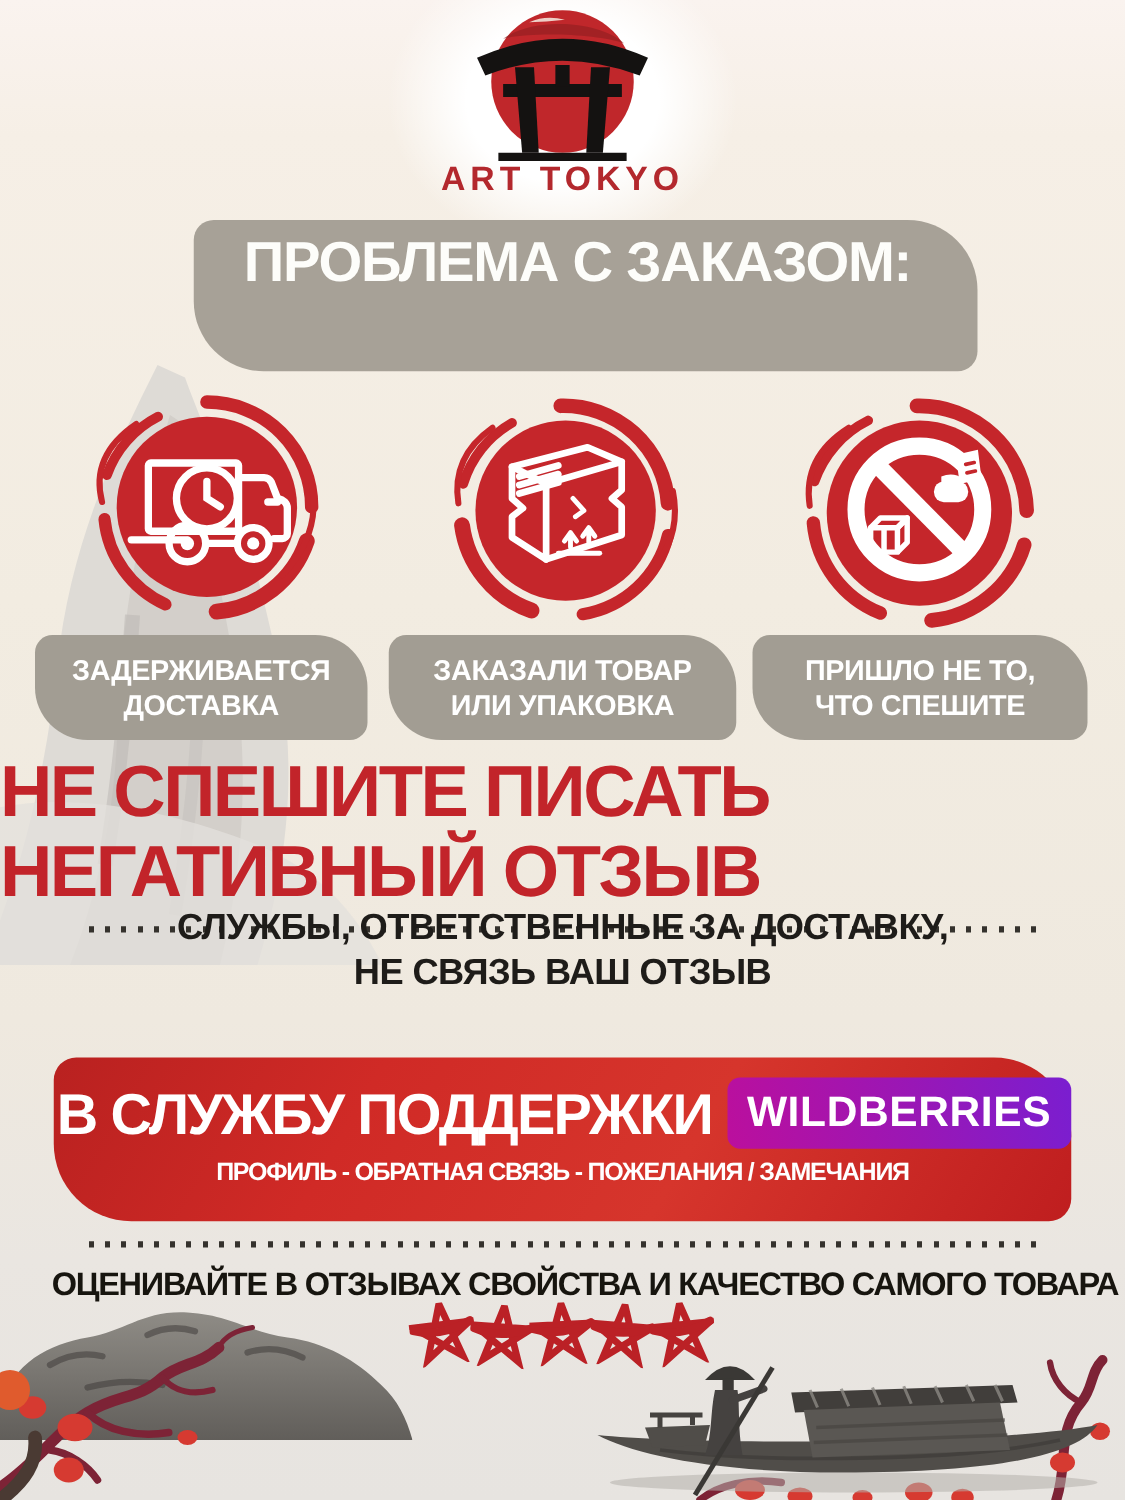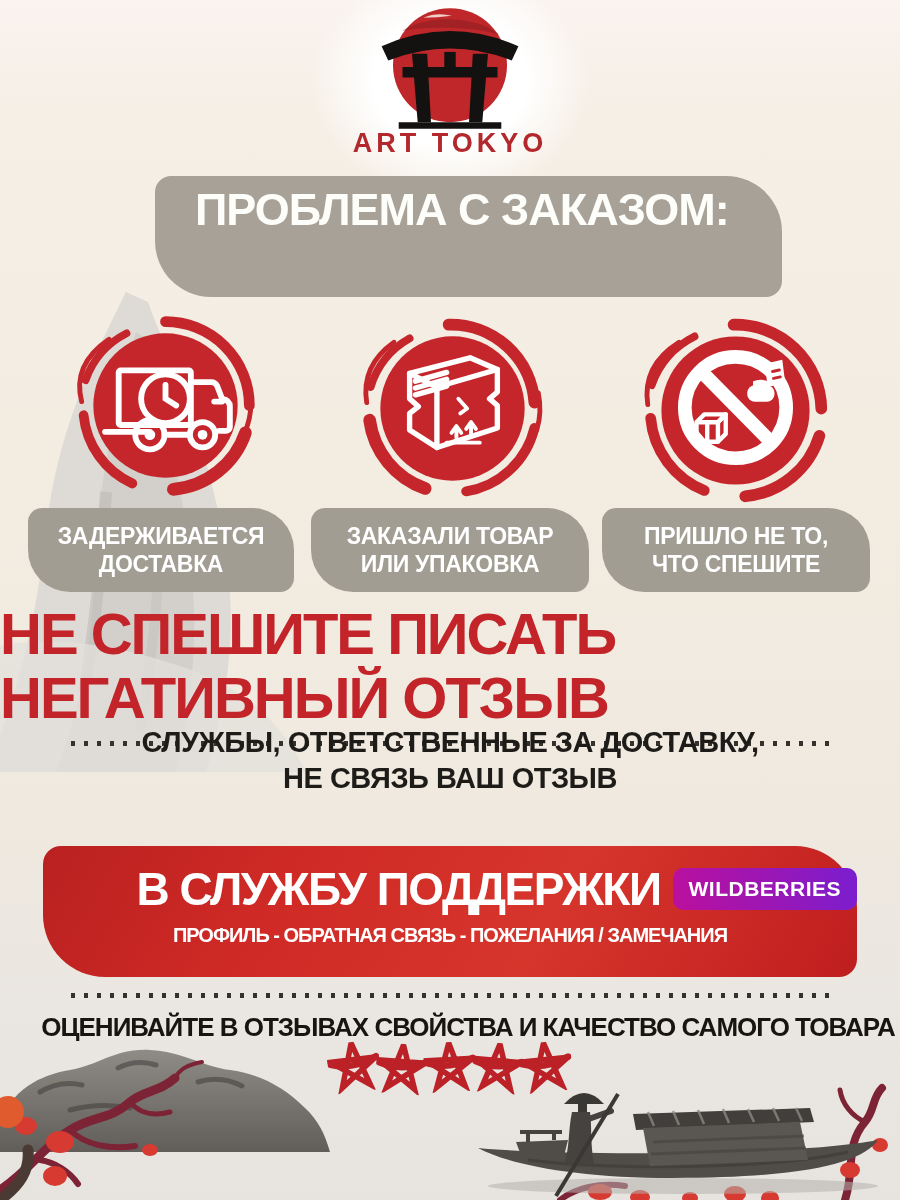--- a/index.html
+++ b/index.html
@@ -59,21 +59,21 @@
     color:#1e1c19;font-size:29px;font-weight:700;letter-spacing:-0.5px;line-height:36px;}
 
   
   .banner{position:absolute;left:43px;top:846px;width:814px;height:131px;z-index:2;
     background:linear-gradient(120deg,#b92120 0%,#d02a26 30%,#d6352c 62%,#bf1e1f 100%);
     border-radius:18px 62px 18px 62px;padding-top:16px;}
   .banner-row{display:flex;align-items:center;justify-content:flex-end;gap:12px;}
   .banner-title{color:#ffffff;font-size:46px;font-weight:700;letter-spacing:-1.5px;}
   .wb-badge{display:inline-block;padding:9px 16px;border-radius:10px;
     background:linear-gradient(80deg,#bb0f9d 0%,#9917b6 55%,#7a1ed0 100%);
-    color:#ffffff;font-size:21px;font-weight:700;letter-spacing:0.5px;}
+    color:#ffffff;font-size:34px;font-weight:700;letter-spacing:0.5px;}
   .banner-path{margin-top:8px;text-align:center;color:#ffffff;font-size:20px;font-weight:700;letter-spacing:-1px;}
 
   
   .footer-text{position:absolute;left:0;top:1012px;width:100%;z-index:2;text-align:center;
     color:#17150f;font-size:26px;font-weight:700;letter-spacing:-1px;padding-left:36px;}
   .stars-row{position:absolute;left:0;top:1042px;width:100%;z-index:2;
     display:flex;justify-content:center;align-items:center;}
   .star{margin:0 -2px;}
   .star:nth-child(1){transform:rotate(-7deg);}
   .star:nth-child(2){transform:rotate(4deg) translateY(2px);}

